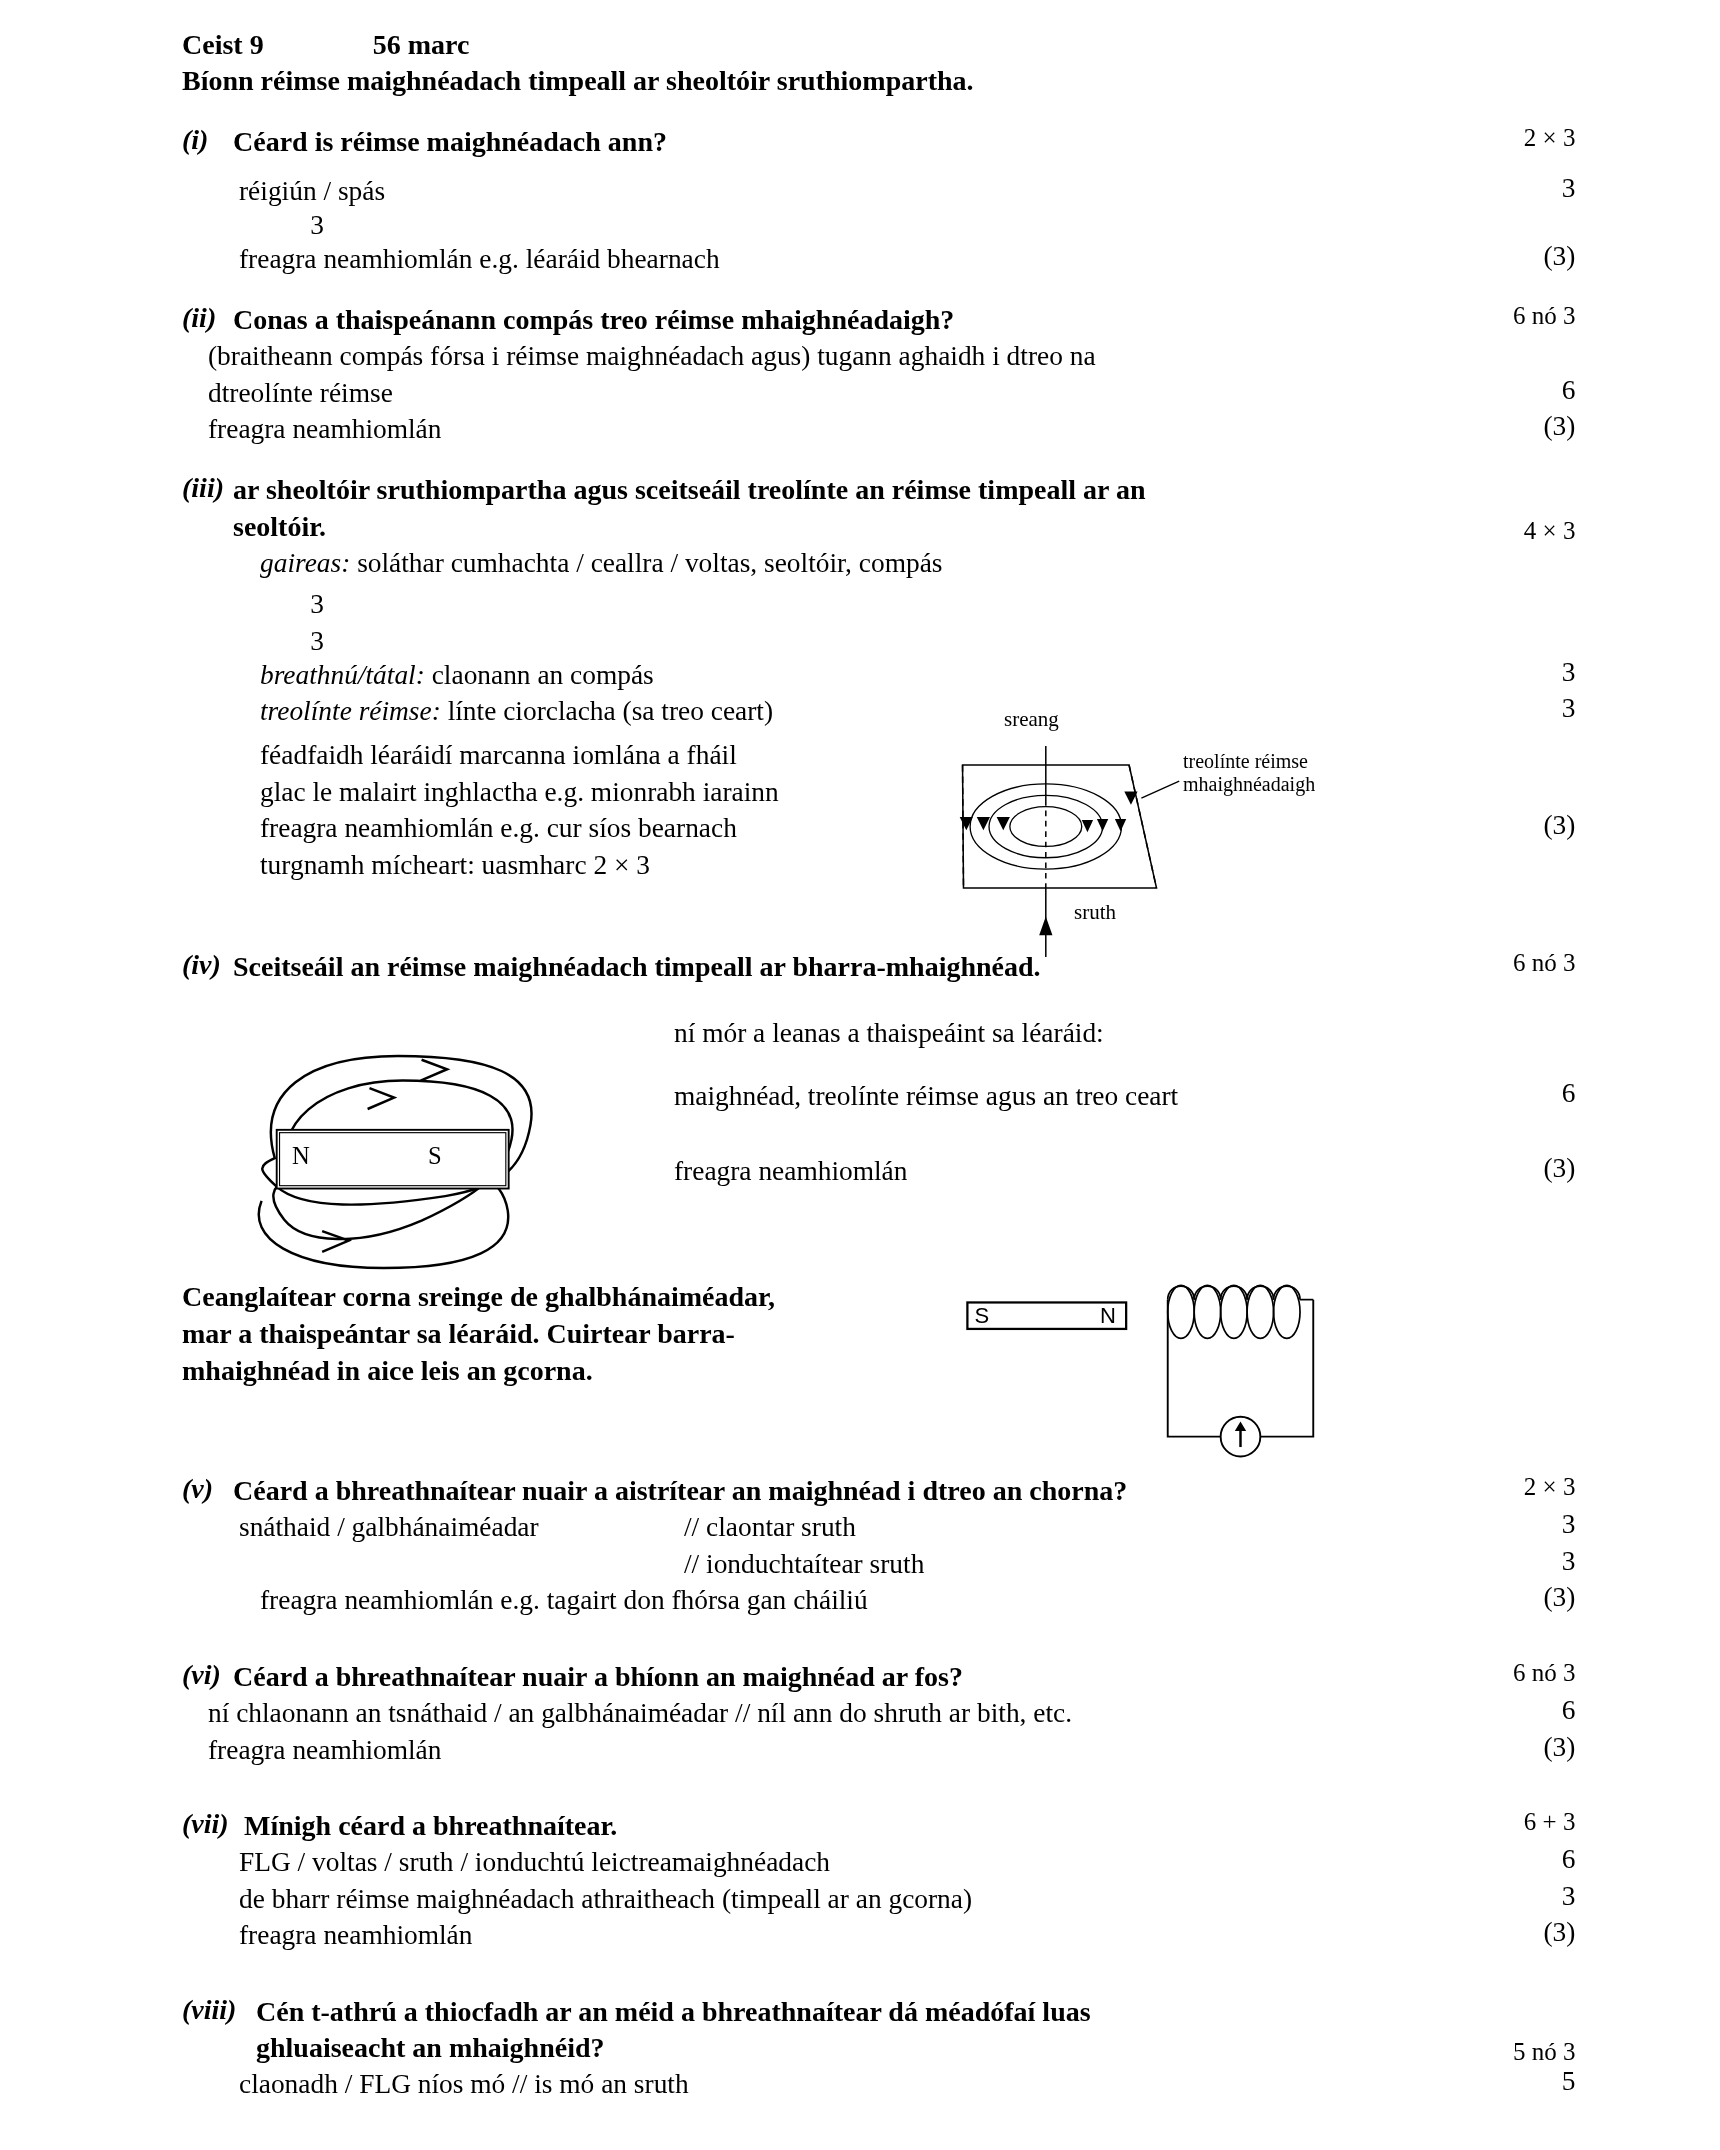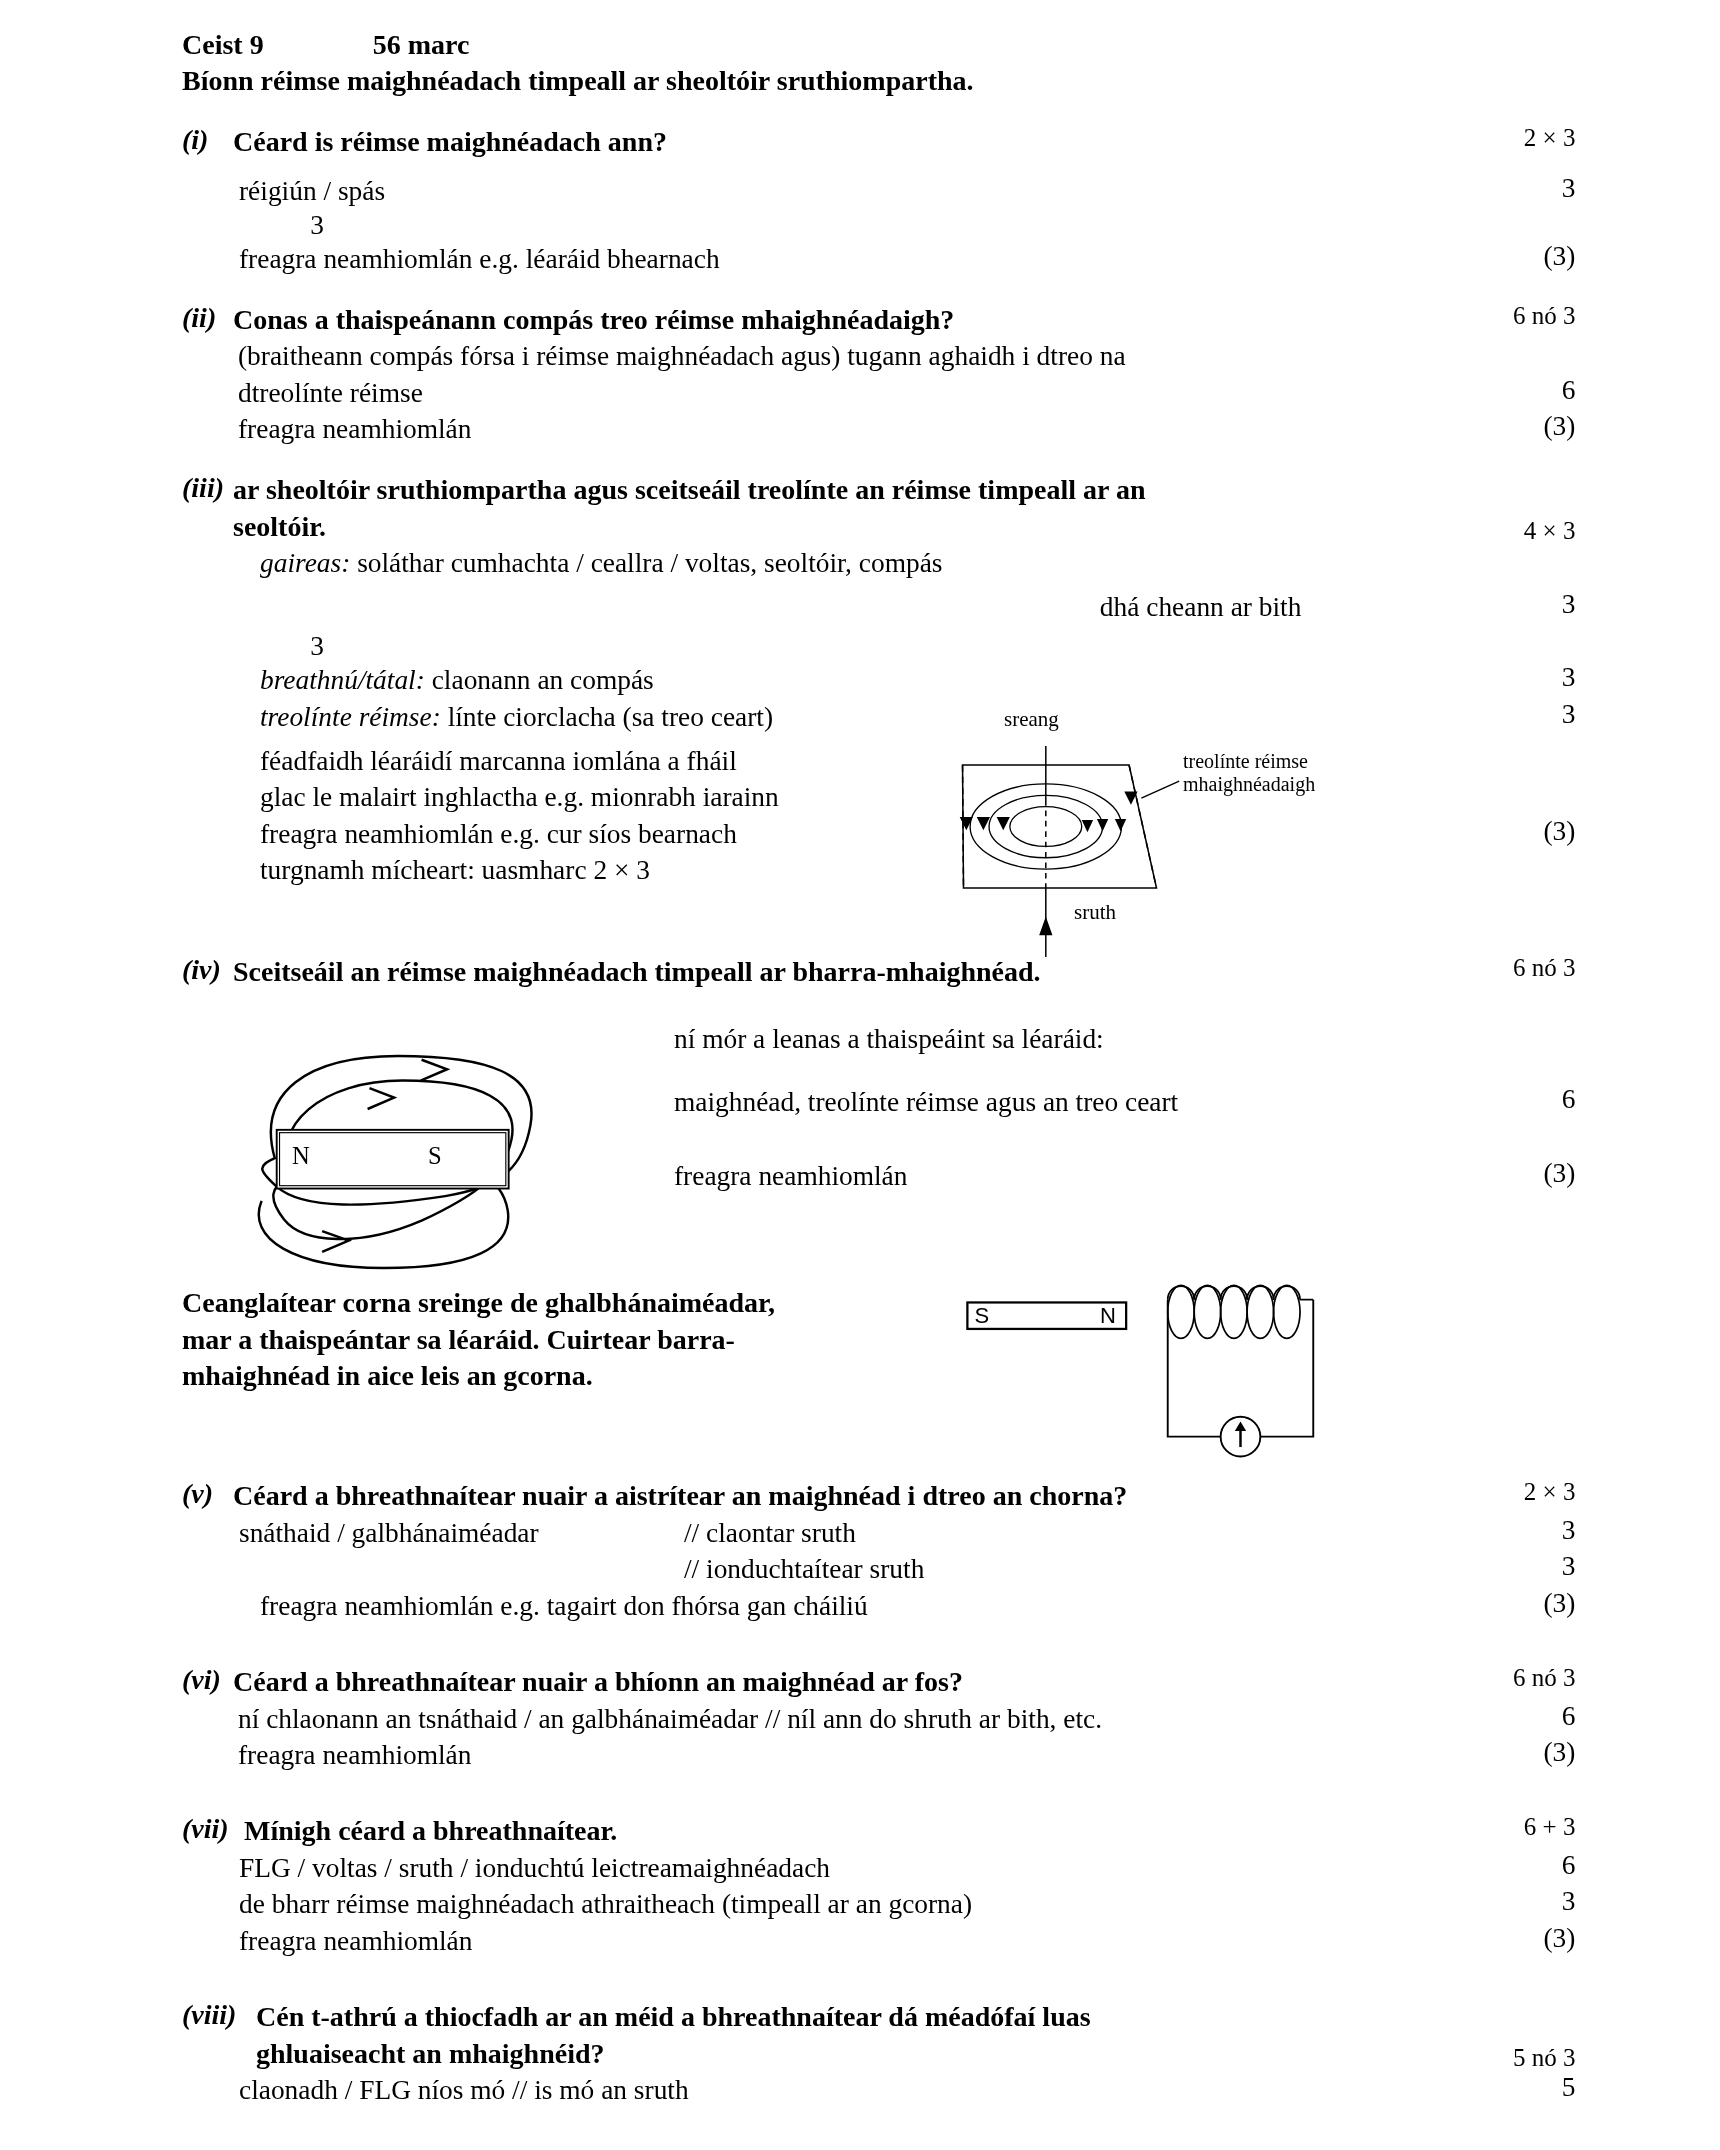--- a/index.html
+++ b/index.html
@@ -55,21 +55,21 @@
   .marks-bold {
     font-weight: normal;
     font-size: 25px;
   }
   .marks-plain {
     font-size: 27.4px;
   }
   .it { font-style: italic; }
   .ind1 { margin-left: 57px; }   
   .ind2 { margin-left: 78px; }
-  .ind3 { margin-left: 56px; }
+  .ind3 { margin-left: 26px; }
 
   .subq {
     display: flex;
     align-items: flex-start;
   }
   .subq .rn {
     flex: 0 0 51px;
     font-style: italic;
     font-weight: bold;
     font-size: 28px;
@@ -187,21 +187,20 @@
 
   <div class="row">
     <div class="txt plain ind2">
       <span class="it">gaireas:</span>
       <span>soláthar cumhachta / ceallra / voltas, seoltóir, compás</span>
     </div>
     <div class="mk marks-plain"></div>
   </div>
 
   <div class="row" style="margin-top:7.6px;">
-    <div class="txt plain" style="text-align:right; padding-right:132px;">dhá cheann ar bith</div>
     <div class="mk marks-plain">3</div>
   </div>
 
   <div class="row" style="margin-top:5.7px;">
     <div class="mk marks-plain">3</div>
   </div>
 
   <div class="row">
     <div class="txt plain ind2">
       <span class="it">breathnú/tátal:</span>

